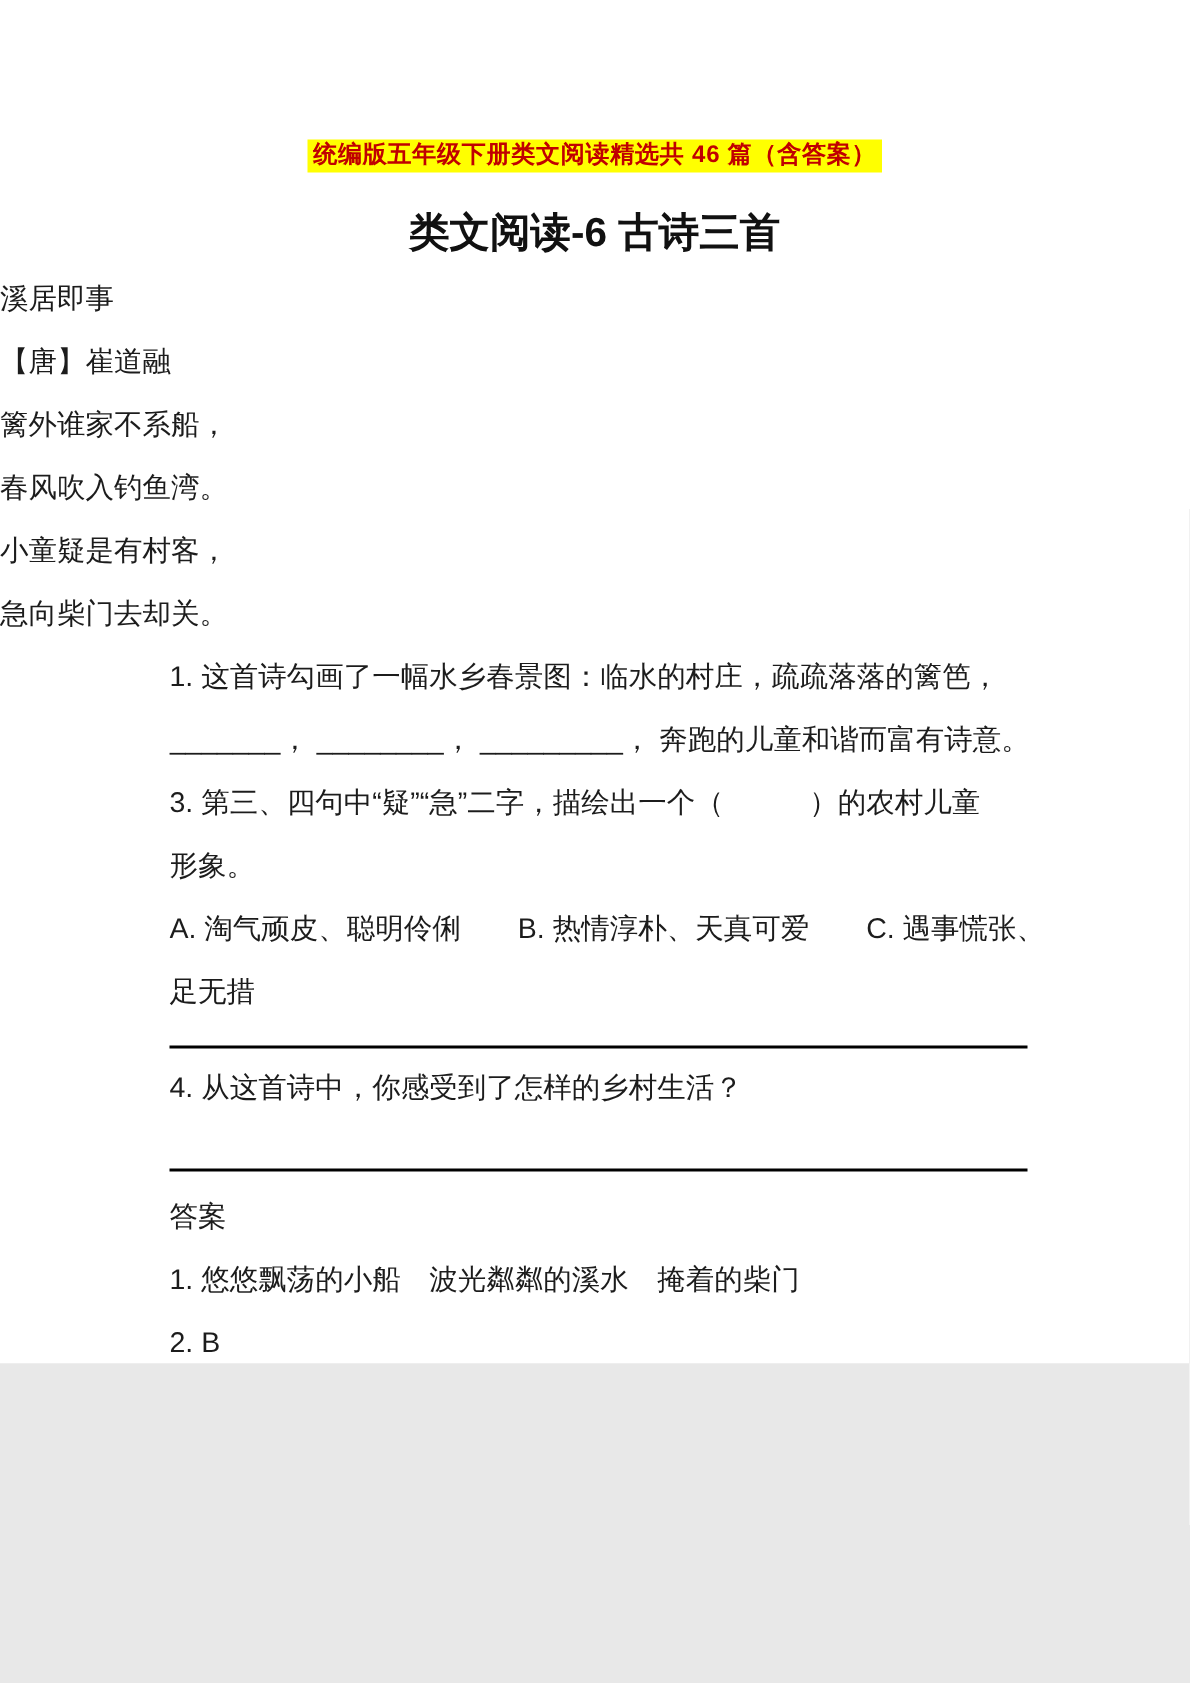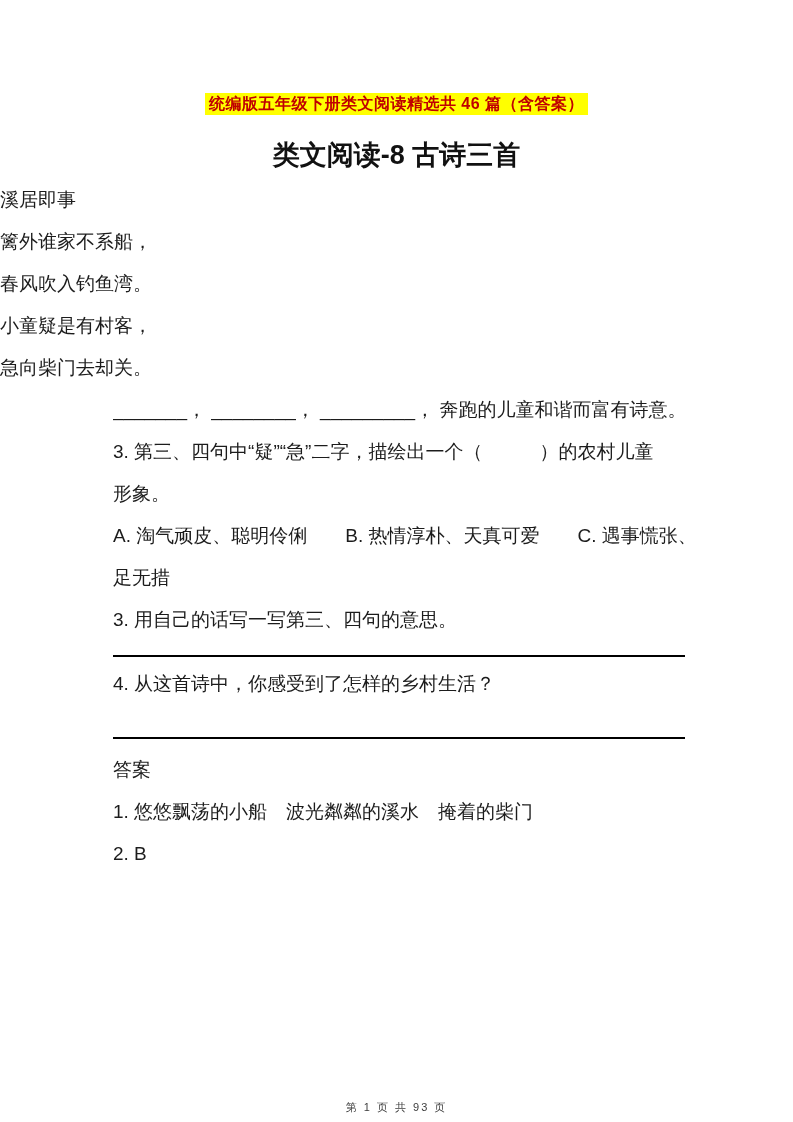--- a/index.html
+++ b/index.html
@@ -1,20 +1,20 @@
 <!DOCTYPE html>
 <html><head>
 <meta charset="utf-8">
 <style>
   * { box-sizing: border-box; }
   html, body { margin: 0; padding: 0; background: #e8e8e8; }
   .page {
     position: relative;
     width: 793px;
-    height: 1122px;
+    height: 909px;
     margin: 0 auto;
     background: #ffffff;
     font-family: "Liberation Sans", sans-serif;
     color: #1c1c1c;
     overflow: hidden;
   }
   .banner-wrap {
     padding-top: 93px;
     text-align: center;
   }
@@ -74,37 +74,38 @@
 </style>
 </head>
 <body>
 
 <div class="page">
 
   <div class="banner-wrap">
     <span class="banner">统编版五年级下册类文阅读精选共 46 篇（含答案）</span>
   </div>
 
-  <h1 class="heading">类文阅读-8 古诗三首</h1>
+  <h1 class="heading">类文阅读-6 古诗三首</h1>
 
   <div class="center-stack">
     <div class="center-line">溪居即事</div>
+    <div class="center-line">【唐】崔道融</div>
     <div class="center-line">篱外谁家不系船，</div>
     <div class="center-line">春风吹入钓鱼湾。</div>
     <div class="center-line">小童疑是有村客，</div>
     <div class="center-line">急向柴门去却关。</div>
   </div>
 
   <div class="content">
+    <div class="line">1. 这首诗勾画了一幅水乡春景图：临水的村庄，疏疏落落的篱笆，</div>
     <div class="line">_______， ________， _________， 奔跑的儿童和谐而富有诗意。</div>
     <div class="line">3. 第三、四句中“疑”“急”二字，描绘出一个（　　　）的农村儿童</div>
     <div class="line">形象。</div>
     <div class="line">A. 淘气顽皮、聪明伶俐　　B. 热情淳朴、天真可爱　　C. 遇事慌张、手</div>
     <div class="line">足无措</div>
-    <div class="line">3. 用自己的话写一写第三、四句的意思。</div>
 
     <hr class="rule">
 
     <div class="line q4-line">4. 从这首诗中，你感受到了怎样的乡村生活？</div>
 
     <hr class="rule rule-2">
 
     <div class="line answers-label-line">答案</div>
     <div class="line">1. 悠悠飘荡的小船　波光粼粼的溪水　掩着的柴门</div>
     <div class="line">2. B</div>

